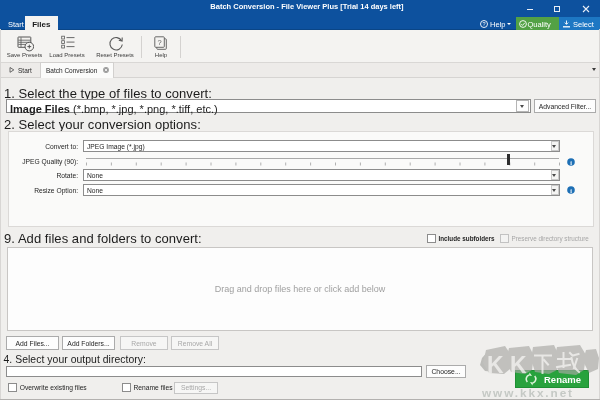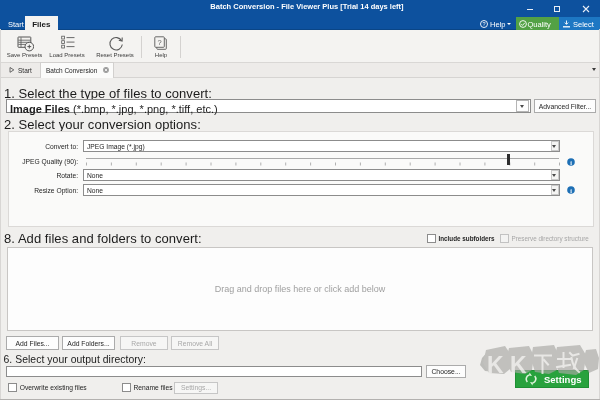--- a/index.html
+++ b/index.html
@@ -159,51 +159,51 @@
 <div class="abs lbl" style="left:0;top:186.5px;width:78px;text-align:right;">Resize Option:</div>
 <div class="abs combo" style="left:83px;top:184px;width:477px;height:12px;"></div>
 <div class="abs lbl" style="left:87px;top:186.5px;">None</div>
 <div class="abs" style="left:551px;top:185px;width:8px;height:10px;background:#f4f4f3;border:1px solid #c9c9c9;"></div>
 <div class="abs arrow-dn" style="left:552.2px;top:188.5px;"></div>
 <svg class="abs" style="left:566.5px;top:185.5px;" width="8" height="8">
     <circle cx="4" cy="4" r="3.8" fill="#1d6fb5"></circle>
     <text x="4" y="6.5" font-size="6" font-weight="bold" fill="#fff" text-anchor="middle" font-family="Liberation Serif">i</text>
   </svg>
 
-<div class="abs head" style="left:4px;top:231px;">8. Add files and folders to convert:</div>
+<div class="abs head" style="left:4px;top:231px;">9. Add files and folders to convert:</div>
 <div class="cb abs" style="left:427px;top:234px;"></div>
 <div class="abs" style="left:438.5px;top:234.5px;font-size:6.3px;font-weight:bold;color:#1e1e1e;white-space:nowrap;">Include subfolders</div>
 <div class="cb dis abs" style="left:500px;top:234px;"></div>
 <div class="abs" style="left:511.5px;top:234.5px;font-size:6.3px;color:#a6a6a6;white-space:nowrap;">Preserve directory structure</div>
 <div class="abs" style="left:7px;top:246.5px;width:586px;height:84px;background:#fdfdfd;border:1px solid #c8c6c4;"></div>
 <div class="abs" style="left:0;top:283.5px;width:600px;text-align:center;font-size:9px;color:#a0a0a0;">Drag and drop files here or click add below</div>
 
 <div class="btn abs" style="left:6px;top:336px;width:53px;height:14px;">Add Files...</div>
 <div class="btn abs" style="left:62px;top:336px;width:53px;height:14px;">Add Folders...</div>
 <div class="btn dis abs" style="left:120px;top:336px;width:48px;height:14px;">Remove</div>
 <div class="btn dis abs" style="left:171px;top:336px;width:48px;height:14px;">Remove All</div>
 
-<div class="abs head" style="left:3.5px;top:353.5px;font-size:10.4px;">6. Select your output directory:</div>
+<div class="abs head" style="left:3.5px;top:353.5px;font-size:10.4px;">4. Select your output directory:</div>
 <div class="abs combo" style="left:6px;top:366px;width:416px;height:10.5px;"></div>
 <div class="btn abs" style="left:426px;top:364.5px;width:40px;height:13.5px;">Choose...</div>
 
 <div class="cb abs" style="left:7.5px;top:383px;"></div>
 <div class="abs lbl" style="left:19.8px;top:384px;">Overwrite existing files</div>
 <div class="cb abs" style="left:122px;top:383px;"></div>
 <div class="abs lbl" style="left:133.5px;top:384px;">Rename files</div>
 <div class="btn dis abs" style="left:174px;top:381.5px;width:44px;height:12.5px;">Settings...</div>
 
 <div class="abs" style="left:515px;top:370px;width:74px;height:18px;background:#28a23d;border:1px solid #1e8f33;"></div>
 <svg class="abs" style="left:524px;top:372px;" width="14" height="14">
   <path d="M3.3 10 A4.3 4.3 0 0 1 4.9 3.1" fill="none" stroke="#dff4dc" stroke-width="1.6"></path>
   <path d="M10.7 4 A4.3 4.3 0 0 1 9.1 10.9" fill="none" stroke="#dff4dc" stroke-width="1.6"></path>
   <path d="M5.6 0.4 L4.9 3.5 L8 4 Z" fill="#dff4dc"></path>
   <path d="M8.4 13.6 L9.1 10.5 L6 10 Z" fill="#dff4dc"></path>
 </svg>
-<div class="abs" style="left:544px;top:373.5px;font-size:9.5px;font-weight:bold;color:#fff;">Settings</div>
+<div class="abs" style="left:544px;top:373.5px;font-size:9.5px;font-weight:bold;color:#fff;">Rename</div>
 
 <div class="abs" style="left:478px;top:342px;width:122px;height:58px;pointer-events:none;">
 <svg width="122" height="58" style="position:absolute;left:0;top:0;">
   <g opacity="0.66">
     <path d="M4 16 L11 8 L19 10 L21 22 L17 30 L7 29 L2 23 Z" fill="#a4a4a0"></path>
     <path d="M8 8 L27 4 L33 13 L32 27 L26 32 L11 31 L5 21 Z" fill="#a9a9a5"></path>
     <path d="M31 6 L51 4 L56 14 L54 28 L47 32 L33 30 L28 18 Z" fill="#a9a9a5"></path>
     <path d="M55 5 L76 3 L81 14 L79 28 L71 32 L57 30 L53 17 Z" fill="#a9a9a5"></path>
     <path d="M79 5 L102 3 L108 13 L106 28 L98 33 L81 31 L76 17 Z" fill="#a9a9a5"></path>
     <path d="M108 8 L118 7 L121 16 L120 27 L111 31 L105 19 Z" fill="#a9a9a5"></path>
@@ -220,17 +220,18 @@
 
     <path d="M80 17 H92"></path>
     <path d="M85.5 11 V25"></path>
     <path d="M79 25 L92 23"></path>
     <path d="M92 11 L94 13"></path>
     <path d="M93.5 16 C94.5 22 97 27 101 30"></path>
     <path d="M96 26 L99 17"></path>
     <path d="M95 13.5 L100.5 12"></path>
   </g>
 </svg>
+<div style="position:absolute;left:4px;top:43.5px;font-size:11.8px;font-weight:bold;color:#c5c9c5;letter-spacing:1.9px;white-space:nowrap;">www.kkx.net</div>
 </div>
 
 <div class="abs" style="left:0;top:398.5px;width:600px;height:1.5px;background:#b3b1af;"></div>
 <div class="abs" style="left:0;top:29px;width:1px;height:370px;background:#d8d6d4;"></div>
 <div class="abs" style="left:599px;top:29px;width:1px;height:370px;background:#d8d6d4;"></div>
 
 </body></html>

